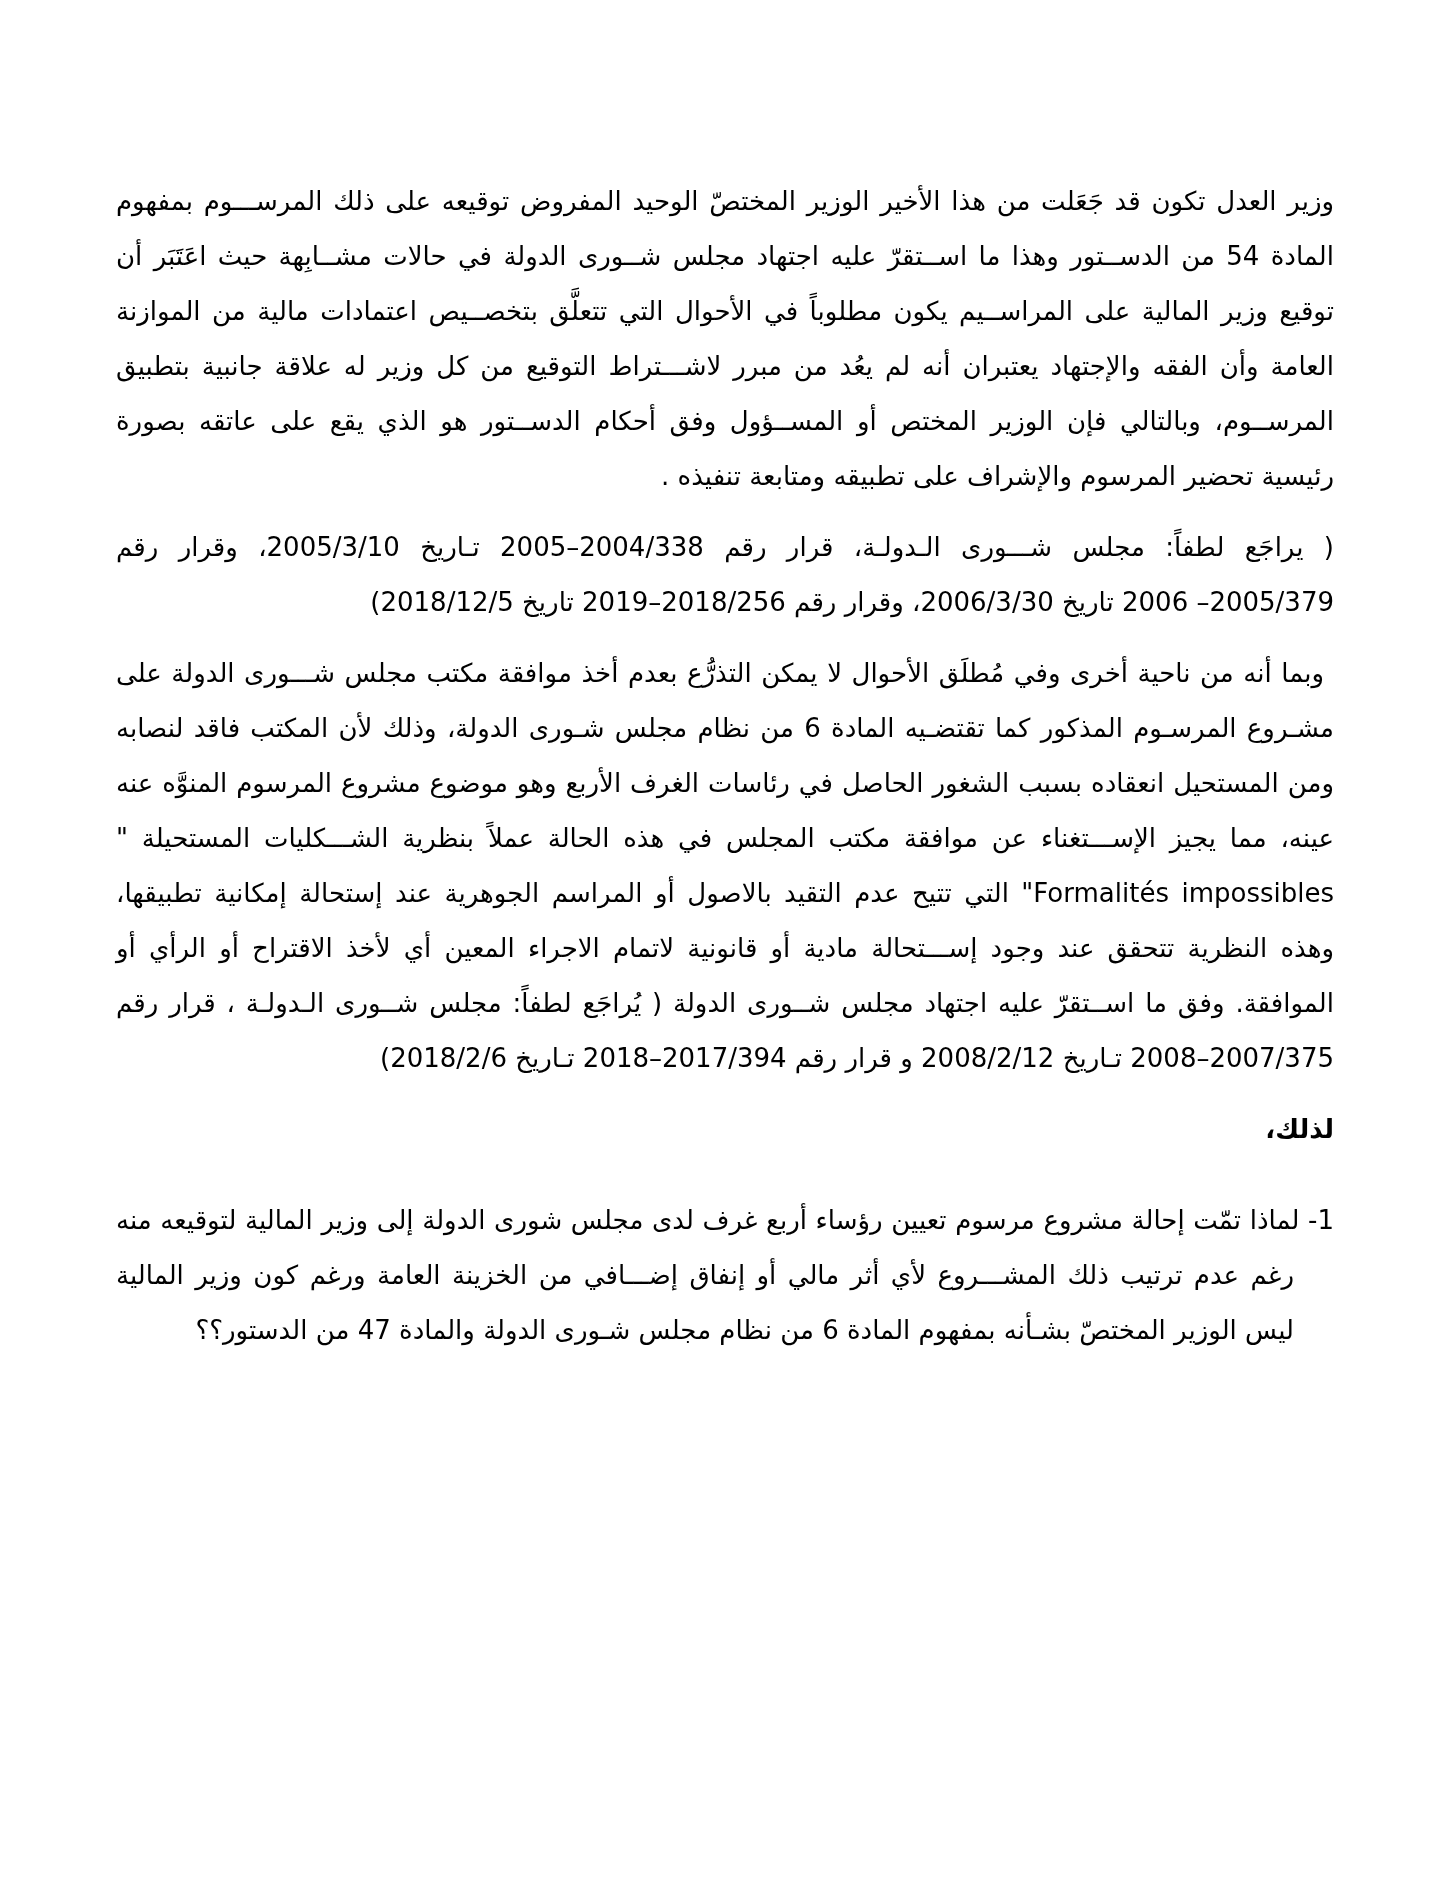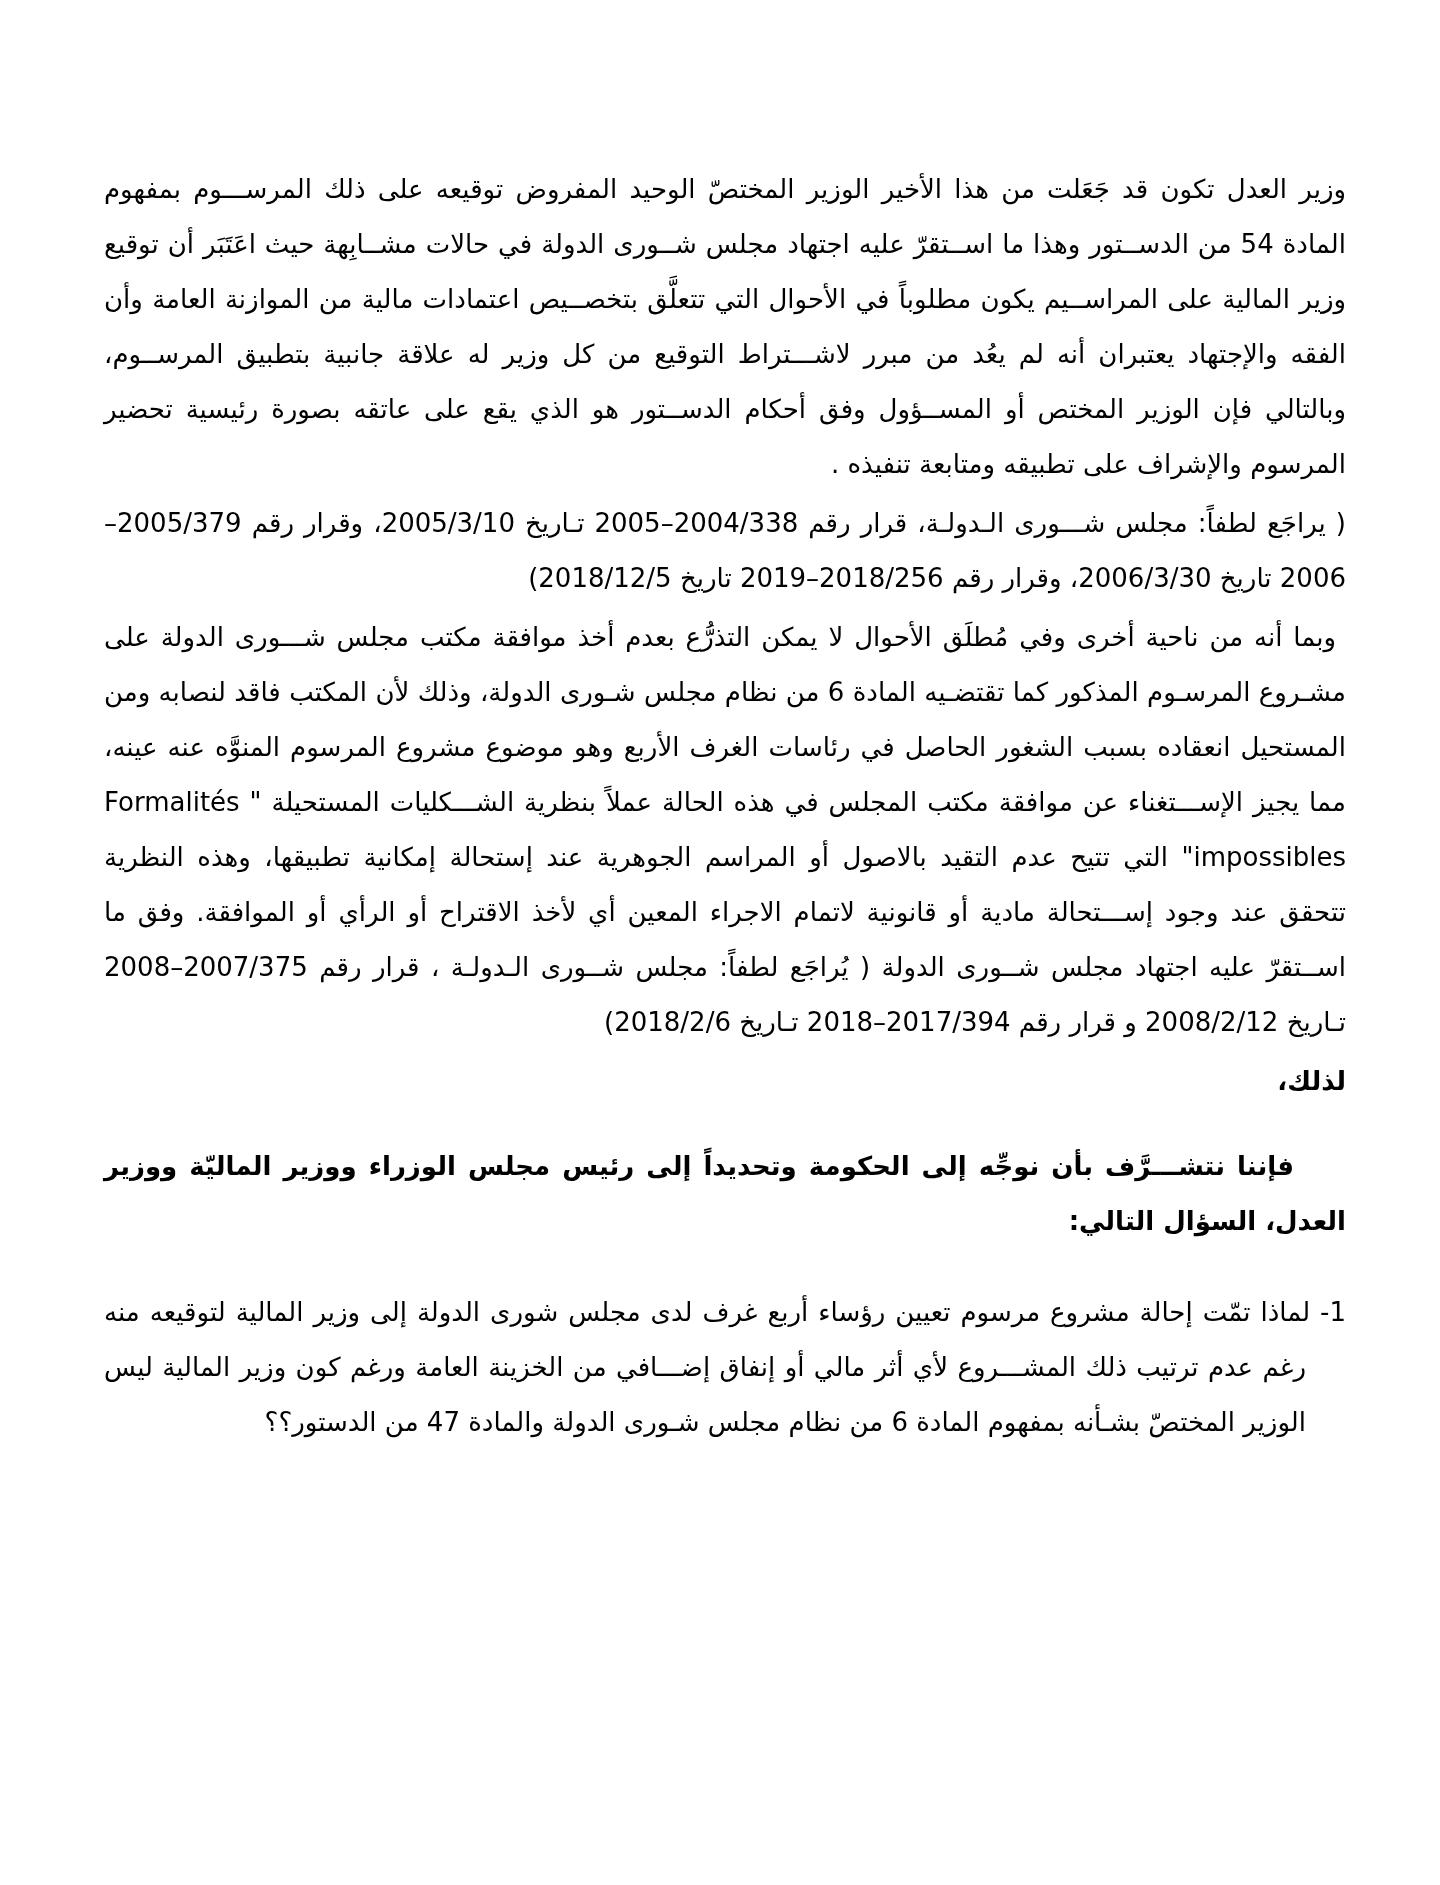--- a/index.html
+++ b/index.html
@@ -19,21 +19,21 @@
     height: 1885px;
     padding: 158px 90px 60px 100px;
     direction: rtl;
     color: #000000;
     font-family: "DejaVu Sans", sans-serif;
     font-size: 26px;
     line-height: 55px;
     text-align: justify;
   }
   .page p {
-    margin: 4px;
+    margin: 16px;
   }
   .par-body {
     text-align: justify;
   }
   .par-citation {
     text-align: justify;
   }
   .par-argument {
     text-align: justify;
     text-indent: 10px;
@@ -60,16 +60,15 @@
 
 <div class="page">
   <p class="par-body">وزير العدل تكون قد جَعَلت من هذا الأخير الوزير المختصّ الوحيد المفروض توقيعه على ذلك المرســـوم بمفهوم المادة 54 من الدســتور وهذا ما اســتقرّ عليه اجتهاد مجلس شــورى الدولة في حالات مشــابِهة حيث اعَتَبَر أن توقيع وزير المالية على المراســيم يكون مطلوباً في الأحوال التي تتعلَّق بتخصــيص اعتمادات مالية من الموازنة العامة وأن الفقه والإجتهاد يعتبران أنه لم يعُد من مبرر لاشـــتراط التوقيع من كل وزير له علاقة جانبية بتطبيق المرســوم، وبالتالي فإن الوزير المختص أو المســؤول وفق أحكام الدســتور هو الذي يقع على عاتقه بصورة رئيسية تحضير المرسوم والإشراف على تطبيقه ومتابعة تنفيذه .</p>
 
   <p class="par-citation">( يراجَع لطفاً: مجلس شـــورى الـدولـة، قرار رقم 2004/338–2005 تـاريخ 2005/3/10، وقرار رقم 2005/379– 2006 تاريخ 2006/3/30، وقرار رقم 2018/256–2019 تاريخ 2018/12/5)</p>
 
   <p class="par-argument">وبما أنه من ناحية أخرى وفي مُطلَق الأحوال لا يمكن التذرُّع بعدم أخذ موافقة مكتب مجلس شـــورى الدولة على مشـروع المرسـوم المذكور كما تقتضـيه المادة 6 من نظام مجلس شـورى الدولة، وذلك لأن المكتب فاقد لنصابه ومن المستحيل انعقاده بسبب الشغور الحاصل في رئاسات الغرف الأربع وهو موضوع مشروع المرسوم المنوَّه عنه عينه، مما يجيز الإســـتغناء عن موافقة مكتب المجلس في هذه الحالة عملاً بنظرية الشـــكليات المستحيلة " Formalités impossibles" التي تتيح عدم التقيد بالاصول أو المراسم الجوهرية عند إستحالة إمكانية تطبيقها، وهذه النظرية تتحقق عند وجود إســـتحالة مادية أو قانونية لاتمام الاجراء المعين أي لأخذ الاقتراح أو الرأي أو الموافقة. وفق ما اســتقرّ عليه اجتهاد مجلس شــورى الدولة ( يُراجَع لطفاً: مجلس شــورى الـدولـة ، قرار رقم 2007/375–2008 تـاريخ 2008/2/12 و قرار رقم 2017/394–2018 تـاريخ 2018/2/6)</p>
 
   <p class="par-therefore">لذلك،</p>
 
-  <p class="par-address">فإننا نتشـــرَّف بأن نوجِّه إلى الحكومة وتحديداً إلى رئيس مجلس الوزراء ووزير الماليّة ووزير العدل، السؤال التالي:</p>
 
   <p class="par-question">1- لماذا تمّت إحالة مشروع مرسوم تعيين رؤساء أربع غرف لدى مجلس شورى الدولة إلى وزير المالية لتوقيعه منه رغم عدم ترتيب ذلك المشـــروع لأي أثر مالي أو إنفاق إضـــافي من الخزينة العامة ورغم كون وزير المالية ليس الوزير المختصّ بشـأنه بمفهوم المادة 6 من نظام مجلس شـورى الدولة والمادة 47 من الدستور؟؟</p>
 </div>
 
 </body></html>

